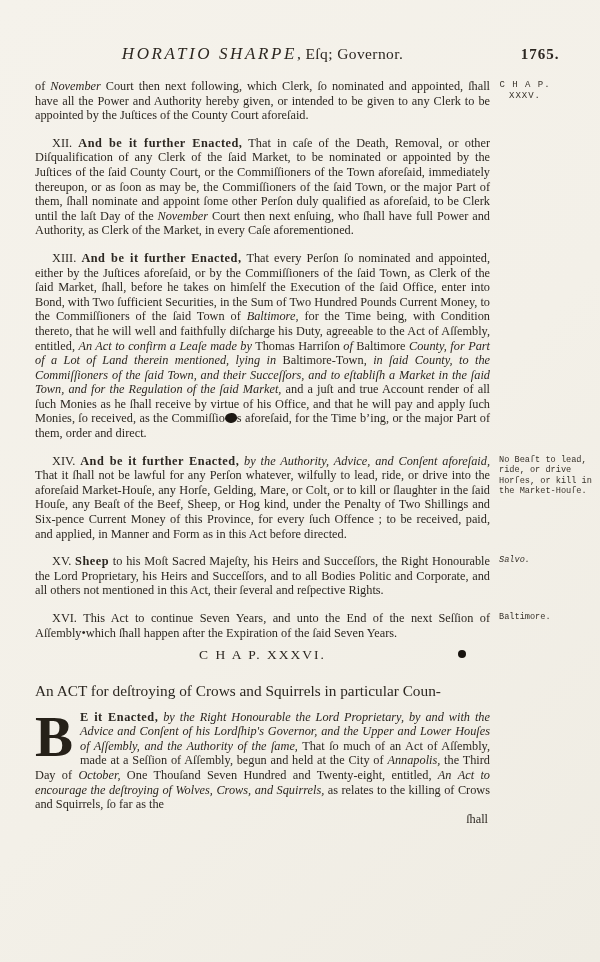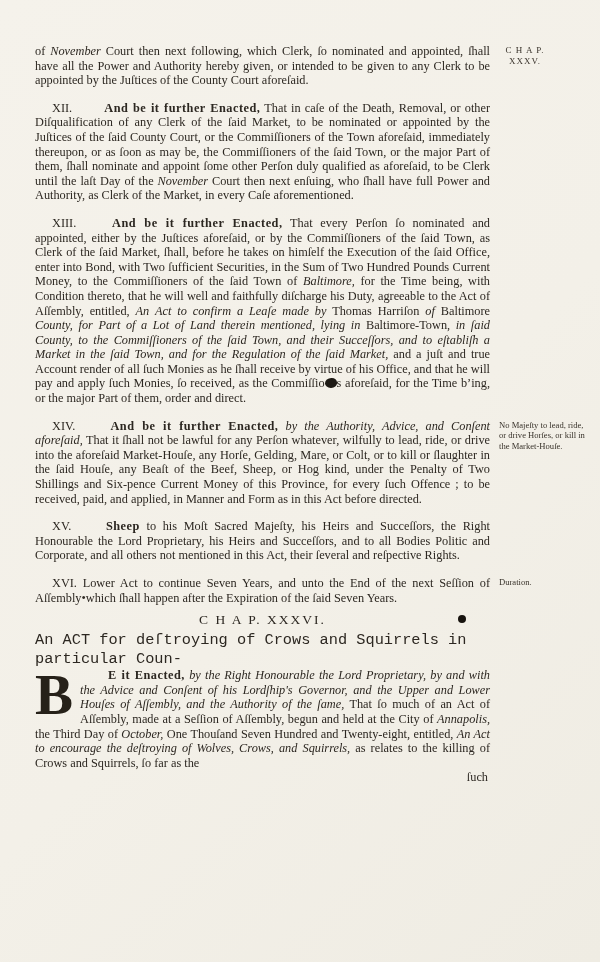--- a/index.html
+++ b/index.html
@@ -21,88 +21,95 @@
   
   .header-row{display:flex;align-items:baseline;margin-bottom:15px;}
   .header-main{width:455px;text-align:center;white-space:nowrap;}
   .header-italic{font-style:italic;font-size:17px;letter-spacing:2.6px;}
   .header-rest{font-size:15.5px;letter-spacing:0.4px;}
   .header-year{width:100px;text-align:center;font-size:15px;font-weight:bold;letter-spacing:1px;}
   
   .row{display:flex;margin-bottom:13px;}
   .main-col{width:455px;font-size:12.3px;line-height:14.6px;text-align:justify;}
   .note-col{width:102px;box-sizing:border-box;padding-left:9px;padding-top:1px;
-            font-size:8.6px;line-height:10.6px;color:#38322a;text-align:left;}
+            font-size:8.6px;line-height:10.6px;color:#38322a;text-align:left;font-family:Liberation Mono, monospace;}
   .indent{text-indent:17px;}
-  b{letter-spacing:0.5px;margin-left:28px;}
+  b{letter-spacing:0.5px;}
   .chap-note{text-align:center;width:52px;font-size:9px;letter-spacing:1px;line-height:11px;}
   .blot{display:inline-block;width:12px;height:10px;background:#1d1914;border-radius:55% 45% 50% 50%;vertical-align:-1px;}
   
-  .chap-heading-row{display:flex;margin-bottom:3px;}
+  .chap-heading-row{display:flex;margin-bottom:19px;}
   .chap-heading{position:relative;width:455px;text-align:center;font-size:13.5px;letter-spacing:2px;}
   .ink-spot{position:absolute;right:24px;top:3px;width:8px;height:8px;border-radius:50%;background:#17130e;}
-  .act-title-row{display:flex;font-family:Liberation Mono, monospace;}
+  .act-title-row{display:flex;margin-bottom:9px;}
   .act-title{width:465px;font-size:15.3px;line-height:18.5px;text-align:left;}
   .act-title .l2{padding-left:31px;}
   
   .dropcap{
     float:left;font-size:57px;line-height:48px;
     padding:3px 7px 0 0;font-weight:bold;color:#262119;
   }
   .catchword{text-align:right;padding-right:2px;}
 </style>
 </head>
 <body>
 
 <div class="page">
 
+  <div class="header-row">
+    <div class="header-main">
+      <span class="header-italic">HORATIO SHARPE</span><span class="header-rest">, Eſq; Governor.</span>
+    </div>
+    <div class="header-year">1765.</div>
+  </div>
 
   <div class="row">
     <div class="main-col">of <i>November</i> Court then next following, which Clerk, ſo nominated and appointed, ſhall have all the Power and Authority hereby given, or intended to be given to any Clerk to be appointed by the Juſtices of the County Court aforeſaid.</div>
     <div class="note-col">
       <div class="chap-note">C H A P.<br>XXXV.</div>
     </div>
   </div>
 
   <div class="row">
     <div class="main-col indent">XII. <b>And be it further Enacted,</b> That in caſe of the Death, Removal, or other Diſqualification of any Clerk of the ſaid Market, to be nominated or appointed by the Juſtices of the ſaid County Court, or the Commiſſioners of the Town aforeſaid, immediately thereupon, or as ſoon as may be, the Commiſſioners of the ſaid Town, or the major Part of them, ſhall nominate and appoint ſome other Perſon duly qualified as aforeſaid, to be Clerk until the laſt Day of the <i>November</i> Court then next enſuing, who ſhall have full Power and Authority, as Clerk of the Market, in every Caſe aforementioned.</div>
   </div>
 
   <div class="row">
     <div class="main-col indent">XIII. <b>And be it further Enacted,</b> That every Perſon ſo nominated and appointed, either by the Juſtices aforeſaid, or by the Commiſſioners of the ſaid Town, as Clerk of the ſaid Market, ſhall, before he takes on himſelf the Execution of the ſaid Office, enter into Bond, with Two ſufficient Securities, in the Sum of Two Hundred Pounds Current Money, to the Commiſſioners of the ſaid Town of <i>Baltimore,</i> for the Time being, with Condition thereto, that he will well and faithfully diſcharge his Duty, agreeable to the Act of Aſſembly, entitled, <i>An Act to confirm a Leaſe made by</i> Thomas Harriſon <i>of</i> Baltimore <i>County, for Part of a Lot of Land therein mentioned, lying in</i> Baltimore-Town, <i>in ſaid County, to the Commiſſioners of the ſaid Town, and their Succeſſors, and to eſtabliſh a Market in the ſaid Town, and for the Regulation of the ſaid Market,</i> and a juſt and true Account render of all ſuch Monies as he ſhall receive by virtue of his Office, and that he will pay and apply ſuch Monies, ſo received, as the Commiſſio<span class="blot"></span>s aforeſaid, for the Time bʼing, or the major Part of them, order and direct.</div>
   </div>
 
   <div class="row">
     <div class="main-col indent">XIV. <b>And be it further Enacted,</b> <i>by the Authority, Advice, and Conſent aforeſaid,</i> That it ſhall not be lawful for any Perſon whatever, wilfully to lead, ride, or drive into the aforeſaid Market-Houſe, any Horſe, Gelding, Mare, or Colt, or to kill or ſlaughter in the ſaid Houſe, any Beaſt of the Beef, Sheep, or Hog kind, under the Penalty of Two Shillings and Six-pence Current Money of this Province, for every ſuch Offence&nbsp;; to be received, paid, and applied, in Manner and Form as in this Act before directed.</div>
-    <div class="note-col">No Majeſty to lead, ride, or drive Horſes, or kill in the Market-Houſe.</div>
+    <div class="note-col">No Beaſt to lead, ride, or drive Horſes, or kill in the Market-Houſe.</div>
   </div>
 
   <div class="row">
     <div class="main-col indent">XV. <b>Sheep</b> to his Moſt Sacred Majeſty, his Heirs and Succeſſors, the Right Honourable the Lord Proprietary, his Heirs and Succeſſors, and to all Bodies Politic and Corporate, and all others not mentioned in this Act, their ſeveral and reſpective Rights.</div>
+    <div class="note-col"><i>Salvo.</i></div>
   </div>
 
   <div class="row" style="margin-bottom:7px;">
-    <div class="main-col indent">XVI. Lower Act to continue Seven Years, and unto the End of the next Seſſion of Aſſembly•which ſhall happen after the Expiration of the ſaid Seven Years.</div>
-    <div class="note-col">Duration.</div>
+    <div class="main-col indent">XVI. This Act to continue Seven Years, and unto the End of the next Seſſion of Aſſembly•which ſhall happen after the Expiration of the ſaid Seven Years.</div>
+    <div class="note-col">Baltimore.</div>
   </div>
 
   <div class="chap-heading-row">
     <div class="chap-heading">
       <span>C H A P.    XXXVI.</span>
       <span class="ink-spot"></span>
     </div>
   </div>
 
   <div class="act-title-row">
     <div class="act-title">
       <div class="l1">An ACT for deſtroying of Crows and Squirrels in particular Coun-</div>
     </div>
   </div>
 
   <div class="row">
     <div class="main-col">
       <span class="dropcap">B</span>
       <span><b>E it Enacted,</b> <i>by the Right Honourable the Lord Proprietary, by and with the Advice and Conſent of his Lordſhip's Governor, and the Upper and Lower Houſes of Aſſembly, and the Authority of the ſame,</i> That ſo much of an Act of Aſſembly, made at a Seſſion of Aſſembly, begun and held at the City of <i>Annapolis,</i> the Third Day of <i>October,</i> One Thouſand Seven Hundred and Twenty-eight, entitled, <i>An Act to encourage the deſtroying of Wolves, Crows, and Squirrels,</i> as relates to the killing of Crows and Squirrels, ſo far as the</span>
-      <div class="catchword">ſuch</div>
+      <div class="catchword">ſhall</div>
     </div>
   </div>
 
 </div>
 
 </body></html>

